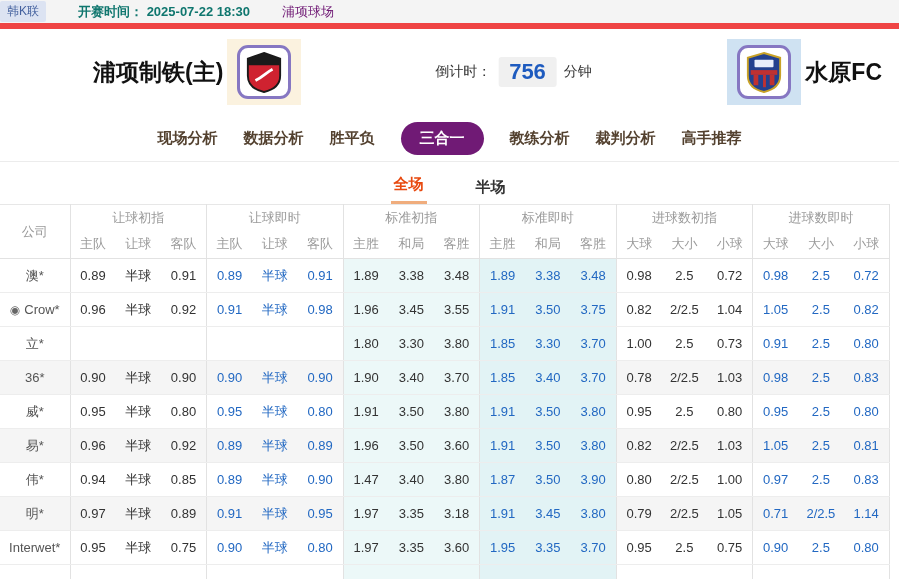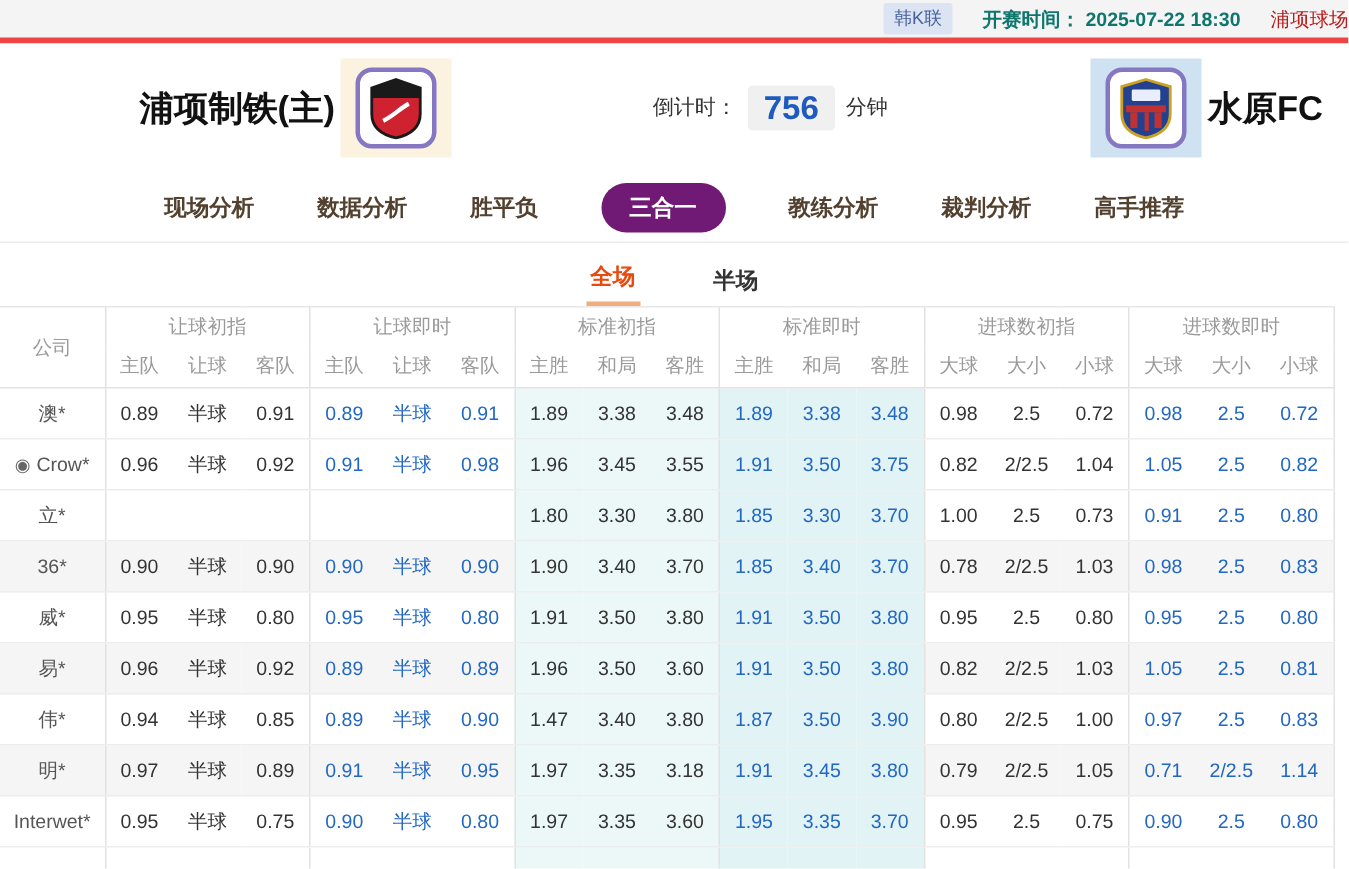--- a/index.html
+++ b/index.html
@@ -1,43 +1,43 @@
 <!DOCTYPE html>
 <html><head>
 <meta charset="utf-8">
 <style>
   * { box-sizing: border-box; margin: 0; padding: 0; }
   html,body { width:899px; height:579px; overflow:hidden; background:#fff;
     font-family:"Liberation Sans", sans-serif; }
 
   
-  .top-bar { height:29px; background:#f4f4f4; border-bottom:4px solid #ef4444;
-    display:flex; align-items:center; justify-content:flex-end; gap:20px; font-size:13px; }
+  .top-bar { height:29px; background:#f4f4f4; border-bottom:6px solid #ef4444;
+    display:flex; align-items:center; justify-content:flex-start; gap:32px; font-size:13px; }
   .league-badge { background:#dce3f2; color:#44619e; padding:2px 7px; border-radius:2px; font-size:12px; }
   .kickoff { color:#0f766e; font-weight:bold; }
-  .venue { color:#b91c1c; }
+  .venue { color:#701a75; }
 
   
   .match-header { position:relative; height:86px; display:flex; align-items:center;
     justify-content:space-between; padding-left:93px; padding-right:17px; background:#fff; }
   .team { display:flex; align-items:center; gap:4px; }
   .team-name { font-size:23px; font-weight:bold; color:#111; }
   .logo-wrap { width:74px; height:66px; display:flex; align-items:center; justify-content:center; }
   .logo-wrap.home { background:#fbf2df; }
   .logo-wrap.away { background:#cfe2f2; }
   .logo-inner { width:54px; height:54px; background:#fff; border:3px solid #8677c2;
     border-radius:11px; display:flex; align-items:center; justify-content:center; }
   .countdown { position:absolute; left:calc(50% + 64px); top:50%; transform:translate(-50%,-50%);
     display:flex; align-items:center; font-size:14px; color:#333; }
   .countdown-value { font-size:22px; font-weight:bold; color:#1e5bbf; background:#f0f0f0;
     padding:2px 11px; border-radius:3px; margin:0 7px; }
 
   
   .nav-bar { height:47px; border-bottom:1px solid #ececec; display:flex; align-items:center;
-    justify-content:center; gap:42px; }
+    justify-content:center; gap:26px; }
   .nav-tab { font-size:15px; font-weight:bold; color:#53412f; cursor:pointer; white-space:nowrap; }
   .nav-tab.active { background:#701a75; color:#fff; padding:7px 19px; border-radius:17px; }
 
   
   .period-bar { height:42px; display:flex; align-items:flex-end; justify-content:center; gap:46px; }
   .period-tab { font-size:15px; font-weight:bold; color:#333; padding:8px 3px 7px; cursor:pointer; }
   .period-tab.active { color:#e8490f; border-bottom:3px solid #f0ad7d; }
 
   
   table.odds { width:889px; border-collapse:collapse; table-layout:fixed; border-top:1px solid #e7e7e7; }

